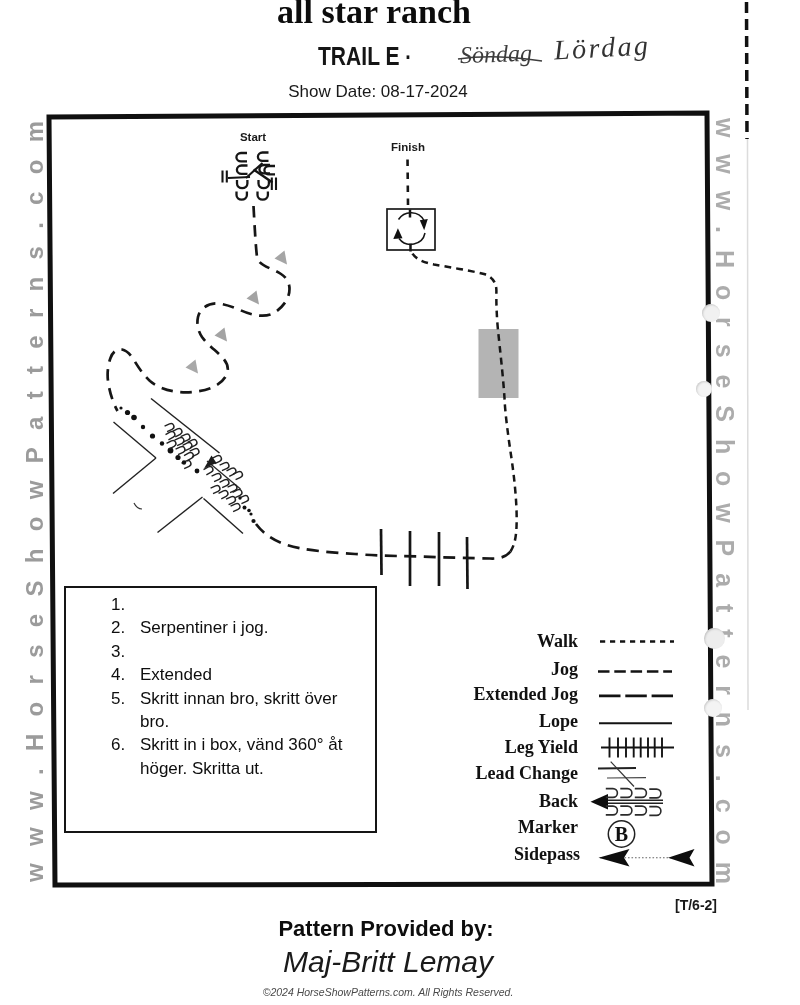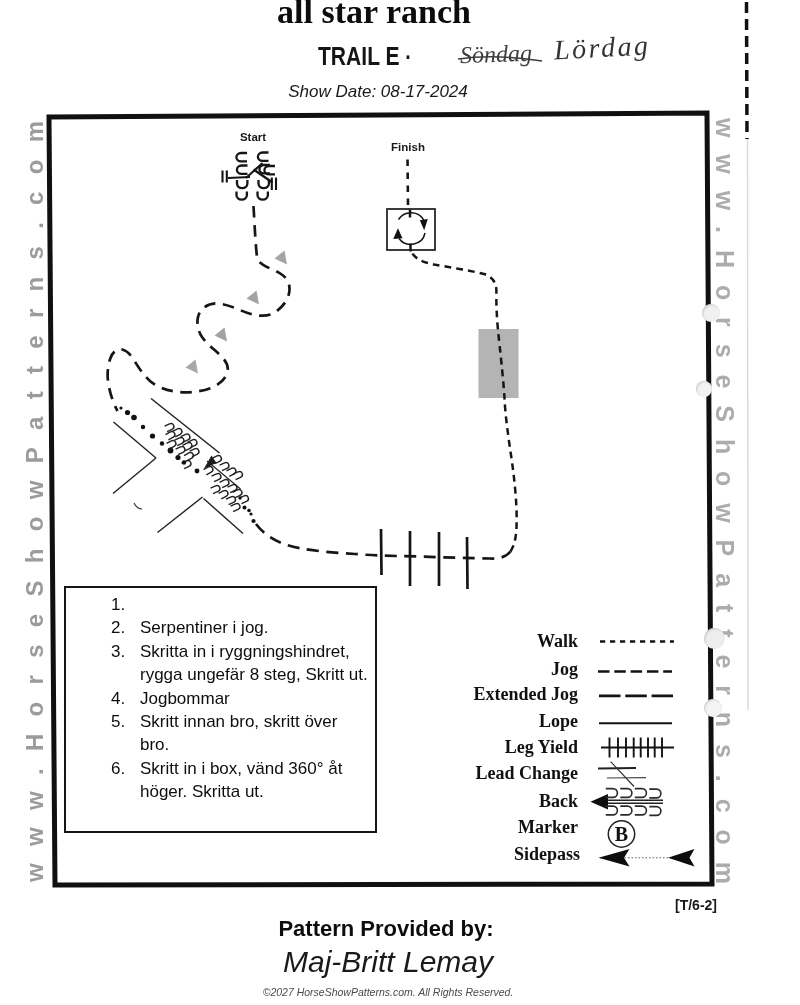--- a/index.html
+++ b/index.html
@@ -16,21 +16,21 @@
 <div class="abs" style="left:318px;top:41px;font-weight:bold;font-size:26px;color:#151515;transform:scaleX(0.81);transform-origin:0 0;">TRAIL E <span style="font-size:24px;">·</span></div>
 
 <div class="abs" style="left:460px;top:41px;font-family:'Liberation Serif',serif;font-style:italic;font-size:24px;color:#3d3d3d;transform:rotate(-2deg);">Söndag</div>
 
 <svg class="abs" style="left:456px;top:38px;" width="90" height="35" viewBox="0 0 90 35">
       <path d="M2,21 C30,17 60,19 86,23" stroke="#3d3d3d" stroke-width="1.6" fill="none"></path>
     </svg>
 
 <div class="abs" style="left:554px;top:32px;font-family:'Liberation Serif',serif;font-style:italic;font-size:28px;letter-spacing:2.5px;color:#333;transform:rotate(-3deg);">Lördag</div>
 
-<div class="abs" style="left:378px;top:82px;transform:translateX(-50%);font-style:italic;font-size:17px;color:#191919;">Show Date: 08-17-2024</div>
+<div class="abs" style="left:378px;top:82px;transform:translateX(-50%);font-size:17px;color:#191919;">Show Date: 08-17-2024</div>
 
 <div class="abs" style="left:21px;top:882px;width:790px;transform:rotate(-90deg);transform-origin:0 0;font-size:24px;font-weight:bold;letter-spacing:17.3px;color:#9b9b9b;">www.HorseShowPatterns.com</div>
 
 <div class="abs" style="left:739px;top:118px;width:790px;transform:rotate(90deg);transform-origin:0 0;font-size:25px;font-weight:bold;letter-spacing:16.9px;color:#acacac;">www.HorseShowPatterns.com</div>
 
 <svg class="abs" style="left:0;top:0;" width="800" height="1005" viewBox="0 0 800 1005">
 
   <line x1="746.5" y1="2" x2="747" y2="139" stroke="#111" stroke-width="3.5" stroke-dasharray="11 6"></line>
 
   <line x1="747.5" y1="139" x2="748" y2="710" stroke="#dcdcdc" stroke-width="1.5"></line>
@@ -249,40 +249,39 @@
         <span style="width:29px;flex:none;margin-left:45px;">1.</span>
       </div>
 
   <div style="display:flex;">
         <span style="width:29px;flex:none;margin-left:45px;">2.</span>
         <span>Serpentiner i jog.</span>
       </div>
 
   <div style="display:flex;">
         <span style="width:29px;flex:none;margin-left:45px;">3.</span>
-        <span>Skritta in i ryggningshindret,<br>rygga ungefär 8 steg, Skritt ut.</span>
       </div>
 
   <div style="display:flex;">
         <span style="width:29px;flex:none;margin-left:45px;">4.</span>
-        <span>Jogbommar</span>
+        <span>Extended</span>
       </div>
 
   <div style="display:flex;">
         <span style="width:29px;flex:none;margin-left:45px;">5.</span>
         <span>Skritt innan bro, skritt över<br>bro.</span>
       </div>
 
   <div style="display:flex;">
         <span style="width:29px;flex:none;margin-left:45px;">6.</span>
         <span>Skritt in i box, vänd 360° åt<br>höger. Skritta ut.</span>
       </div>
 </div>
 
 <div class="abs" style="left:717px;top:897px;transform:translateX(-100%);font-weight:bold;font-size:14px;color:#1a1a1a;">[T/6-2]</div>
 
 <div class="abs" style="left:386px;top:916px;transform:translateX(-50%);font-weight:bold;font-size:22px;color:#0d0d0d;text-align:center;">Pattern Provided by:</div>
 
 <div class="abs" style="left:388px;top:945px;transform:translateX(-50%);font-style:italic;font-size:30px;color:#1a1a1a;">Maj-Britt Lemay</div>
 
-<div class="abs" style="left:388px;top:986px;transform:translateX(-50%);font-style:italic;font-size:10.5px;color:#4a4a4a;">©2027 HorseShowPatterns.com. All Rights Reserved.</div>
+<div class="abs" style="left:388px;top:986px;transform:translateX(-50%);font-style:italic;font-size:10.5px;color:#4a4a4a;">©2024 HorseShowPatterns.com. All Rights Reserved.</div>
 
 </div>
 
 </body></html>

